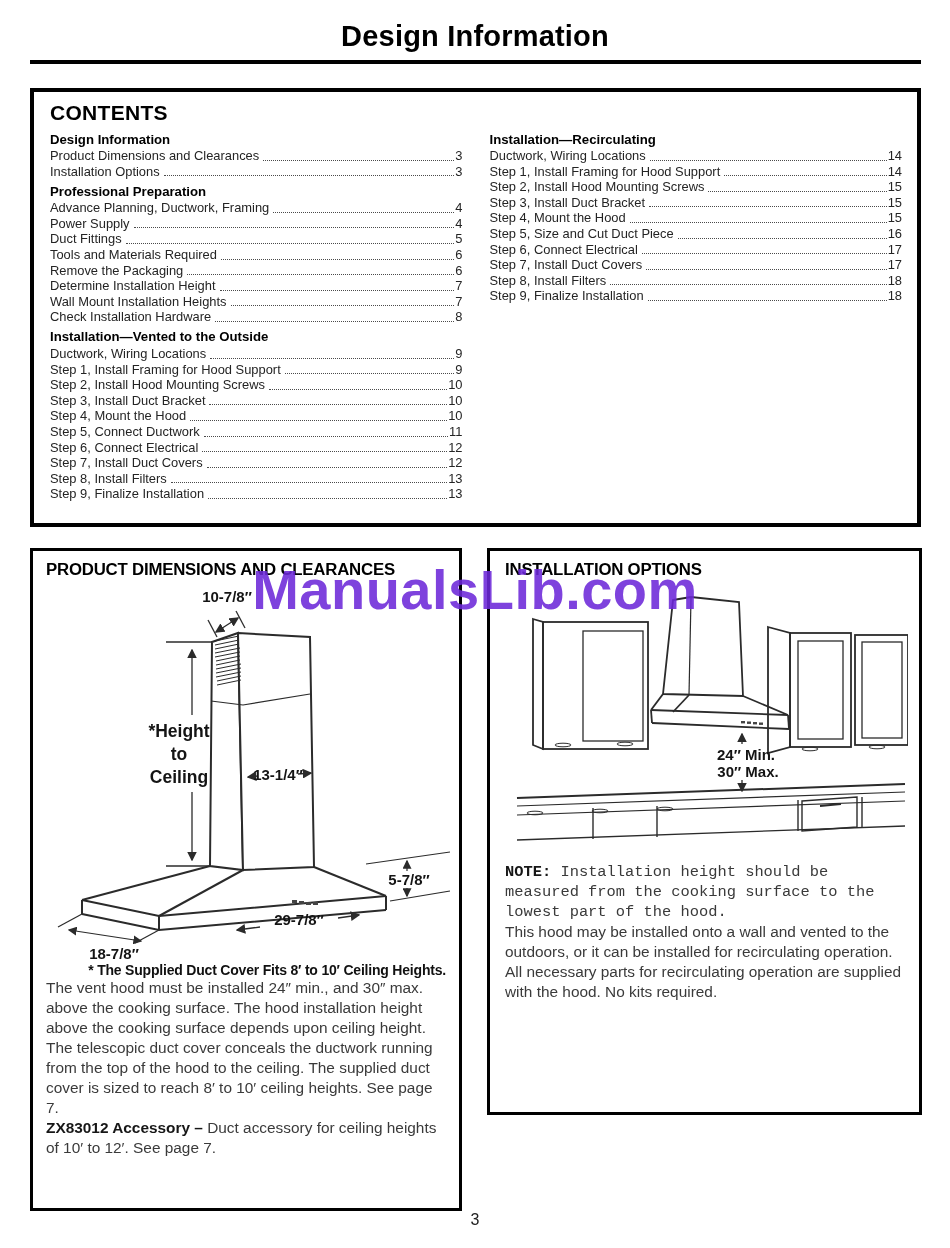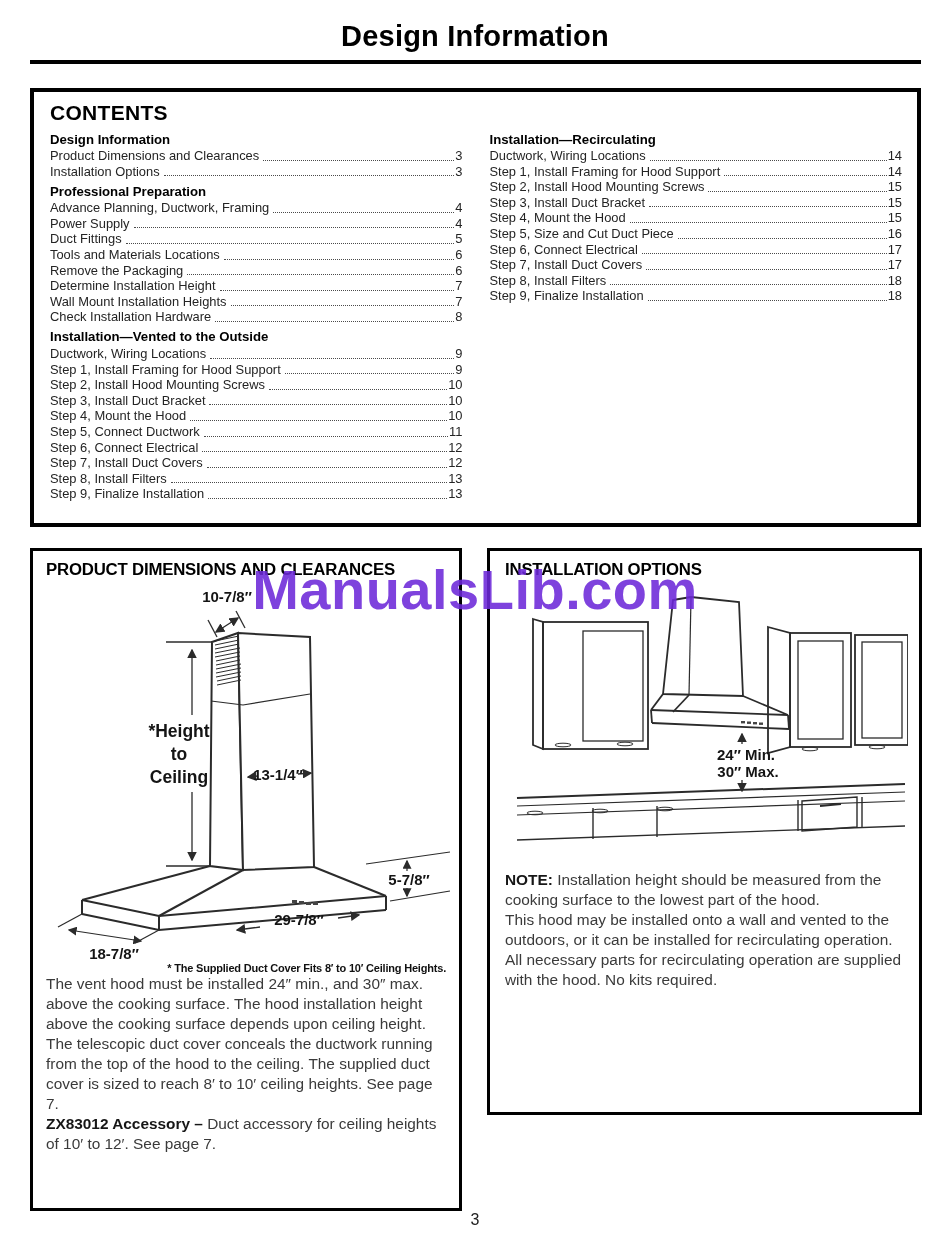--- a/index.html
+++ b/index.html
@@ -45,21 +45,21 @@
   #opt-box { top:548px; left:487px; width:435px; height:567px; padding-left:15px; padding-right:15px; }
   .panel-heading {
     font-size:16.8px; font-weight:bold; letter-spacing:-0.2px; color:#000; line-height:20px;
   }
   .diagram-svg { display:block; }
   .ln { stroke:#2b2b2b; fill:none; }
   .face { fill:#fff; stroke:#2b2b2b; }
   .dim-label { font-family:"Liberation Sans",sans-serif; font-size:15px; font-weight:600; fill:#141414; }
   .dim-label-lg { font-family:"Liberation Sans",sans-serif; font-size:17.5px; font-weight:bold; fill:#141414; }
   .footnote {
-    font-size:11px; font-weight:bold; text-align:right; color:#111; margin-top:-2px;
+    font-size:14px; font-weight:bold; text-align:right; color:#111; margin-top:-2px;
     letter-spacing:-0.2px;
   }
   .body-para { font-size:15.4px; line-height:20px; color:#3a3a3a; }
   .body-para b { color:#161616; }
   .watermark {
     position:absolute; top:557px; left:0; width:950px; text-align:center;
     font-size:56px; font-weight:bold; color:#6d28d9; opacity:0.88;
     z-index:30; pointer-events:none; white-space:nowrap; letter-spacing:0.5px;
   }
   .page-number {
@@ -98,21 +98,21 @@
           <span class="toc-label">Power Supply</span>
           <span class="toc-leader"></span>
           <span class="toc-page">4</span>
         </div>
         <div class="toc-row">
           <span class="toc-label">Duct Fittings</span>
           <span class="toc-leader"></span>
           <span class="toc-page">5</span>
         </div>
         <div class="toc-row">
-          <span class="toc-label">Tools and Materials Locations</span>
+          <span class="toc-label">Tools and Materials Required</span>
           <span class="toc-leader"></span>
           <span class="toc-page">6</span>
         </div>
         <div class="toc-row">
           <span class="toc-label">Remove the Packaging</span>
           <span class="toc-leader"></span>
           <span class="toc-page">6</span>
         </div>
         <div class="toc-row">
           <span class="toc-label">Determine Installation Height</span>
@@ -403,18 +403,18 @@
       <line x1="293" y1="214" x2="293" y2="245" stroke-width="1.4"></line>
       <line x1="357" y1="211" x2="357" y2="242" stroke-width="1.4"></line>
       <polygon points="297,215 352,211 352,241 297,245" stroke-width="1.4"></polygon>
       <line x1="315" y1="220" x2="336" y2="218" stroke-width="1.8"></line>
       <ellipse cx="30" cy="227" rx="8" ry="1.8" stroke-width="1"></ellipse>
       <ellipse cx="95" cy="225" rx="8" ry="1.8" stroke-width="1"></ellipse>
       <ellipse cx="160" cy="223" rx="8" ry="1.8" stroke-width="1"></ellipse>
     </g>
   </svg>
 
-  <p class="body-para" style="margin-top:10px;"><b>NOTE:</b><span> Installation height should be measured from the cooking surface to the lowest part of the hood.</span></p>
+  <p class="body-para" style="margin-top:2px;font-family:Liberation Mono, monospace;"><b>NOTE:</b><span> Installation height should be measured from the cooking surface to the lowest part of the hood.</span></p>
   <p class="body-para">This hood may be installed onto a wall and vented to the outdoors, or it can be installed for recirculating operation. All necessary parts for recirculating operation are supplied with the hood. No kits required.</p>
 </div>
 
 <div class="watermark">ManualsLib.com</div>
 <div class="page-number">3</div>
 
 </body></html>

